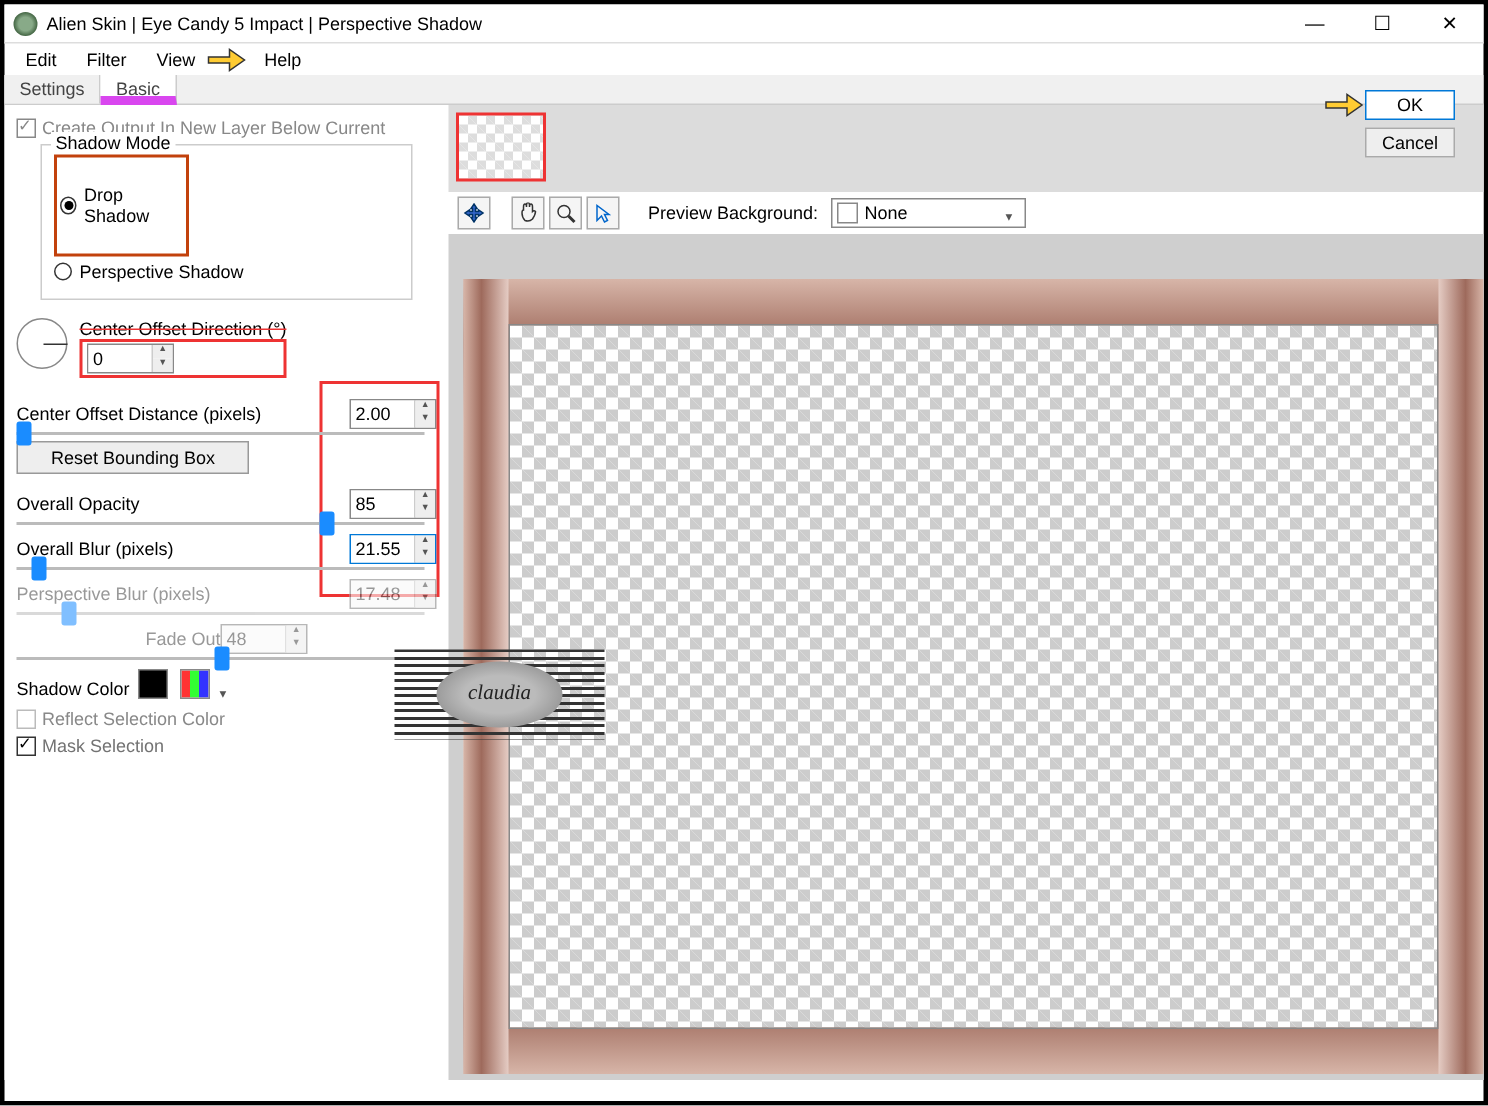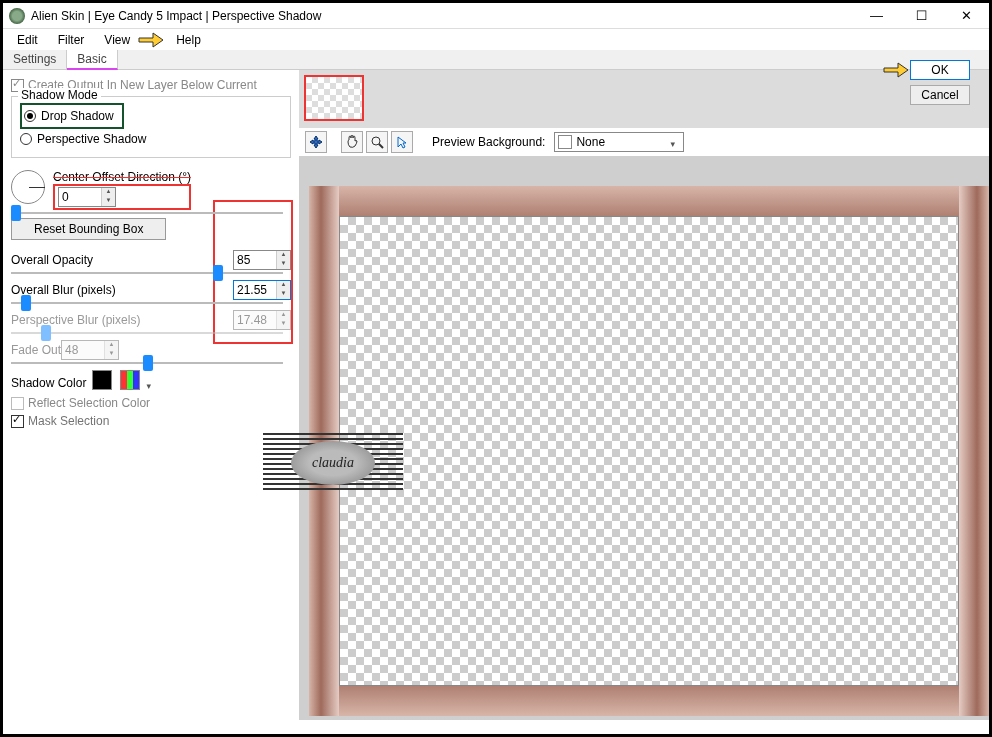--- a/index.html
+++ b/index.html
@@ -13,34 +13,34 @@
   .winbtns { display: flex; }
   .winbtn { width: 45px; height: 22px; display: flex; align-items: center; justify-content: center; font-size: 13px; font-family: Arial; }
   
   
   .menubar { height: 21px; display: flex; align-items: center; padding-left: 5px; gap: 2px; }
   .menuitem { padding: 2px 9px; color: #000; }
   
   
   .tabbar { height: 20px; display: flex; background: #f0f0f0; border-bottom: 1px solid #ccc; }
   .tab { padding: 2px 10px; background: #f0f0f0; border-right: 1px solid #ccc; color: #444; }
-  .tab.active { background: #fff; border-bottom: 2px solid #d946ef; margin-bottom: -1px; }
+  .tab.active { background: #fff; border-bottom: 6px solid #d946ef; margin-bottom: -1px; }
   
   
   .maincontent { display: flex; height: calc(100% - 26px - 21px - 20px - 14px); }
   .leftpanel { width: 304px; padding: 4px 8px; background: #fff; }
   .rightpanel { flex: 1; display: flex; flex-direction: column; background: #fff; }
   
   
   .checkbox-row { display: flex; align-items: center; gap: 4px; color: #888; margin: 4px 0; }
   .chk { width: 13px; height: 13px; border: 1px solid #888; position: relative; }
   .chk.on::after { content: "✓"; position: absolute; top: -3px; left: 0; font-size: 11px; color: #888; }
   .chk.onblack::after { content: "✓"; position: absolute; top: -3px; left: 0; font-size: 11px; color: #000; }
   
-  .groupbox { border: 1px solid #ccc; margin: 2px 0 6px; padding: 6px 8px 8px; position: relative; }
+  .groupbox { border: 1px solid #ccc; margin: 2px 16px 6px; padding: 6px 8px 8px; position: relative; }
   .grouplabel { position: absolute; top: -9px; left: 6px; background: #fff; padding: 0 3px; color: #000; }
   .radio-row { display: flex; align-items: center; gap: 5px; margin: 3px 0; color: #000; }
   .radio { width: 12px; height: 12px; border: 1px solid #333; border-radius: 50%; position: relative; }
   .radio.on::after { content: ""; width: 6px; height: 6px; background: #000; border-radius: 50%; position: absolute; top: 2px; left: 2px; }
   .redbox { border: 2px solid #e33; padding: 1px 3px; display: inline-flex; align-items: center; }
   
   .ctrl-label { color: #000; margin-top: 6px; }
   .ctrl-label.disabled { color: #999; }
   .slider-row { display: flex; align-items: center; margin: 2px 0 4px; }
   .slider-track { flex: 1; height: 2px; background: #bbb; position: relative; margin-right: 8px; }
@@ -131,21 +131,21 @@
 
     <div class="leftpanel">
 
       <div class="checkbox-row">
         <div class="chk on"></div>
         <span>Create Output In New Layer Below Current</span>
       </div>
 
       <div class="groupbox">
         <div class="grouplabel">Shadow Mode</div>
-        <div class="redbox" style="border:2px solid #14532d; display:block; width:104px; padding:1px 2px;">
+        <div class="redbox" style="border:2px solid #c2410c; display:block; width:90px; padding:15px 2px;">
           <div class="radio-row">
             <div class="radio on"></div>
             <span>Drop Shadow</span>
           </div>
         </div>
         <div class="radio-row">
           <div class="radio"></div>
           <span>Perspective Shadow</span>
         </div>
       </div>
@@ -163,20 +163,30 @@
                 </div>
             </div>
           </span>
         </div>
       </div>
 
       <div style="position:relative;">
         <div class="red-group" style="left:202px; top:-12px; width:80px; height:144px;"></div>
 
         
+        <div class="ctrl-label" style="margin-top:14px; display:flex; justify-content:space-between; align-items:center;">
+          <span>Center Offset Distance (pixels)</span>
+          <div class="spinbox">
+            <input value="2.00" style="">
+            <div class="spinarrows">
+                <div class="spinarrow">▲</div>
+                <div class="spinarrow">▼</div>
+              </div>
+          </div>
+        </div>
         <div class="slider-row">
           <div class="slider-track">
               <div class="slider-thumb" style="left:0;"></div>
             </div>
         </div>
 
         
         <div class="btn">Reset Bounding Box</div>
 
         
@@ -224,21 +234,21 @@
               </div>
           </div>
         </div>
         <div class="slider-row" style="opacity:.55;">
           <div class="slider-track">
               <div class="slider-thumb" style="left:30px;"></div>
             </div>
         </div>
 
         
-        <div class="ctrl-label disabled" style="display:flex; justify-content:flex-start; align-items:center;">
+        <div class="ctrl-label disabled" style="display:flex; justify-content:center; align-items:center;">
           <span>Fade Out</span>
           <div class="spinbox" style="opacity:.6;">
             <input disabled="" value="48" style="">
             <div class="spinarrows">
                 <div class="spinarrow">▲</div>
                 <div class="spinarrow">▼</div>
               </div>
           </div>
         </div>
         <div class="slider-row" style="opacity:1;">

